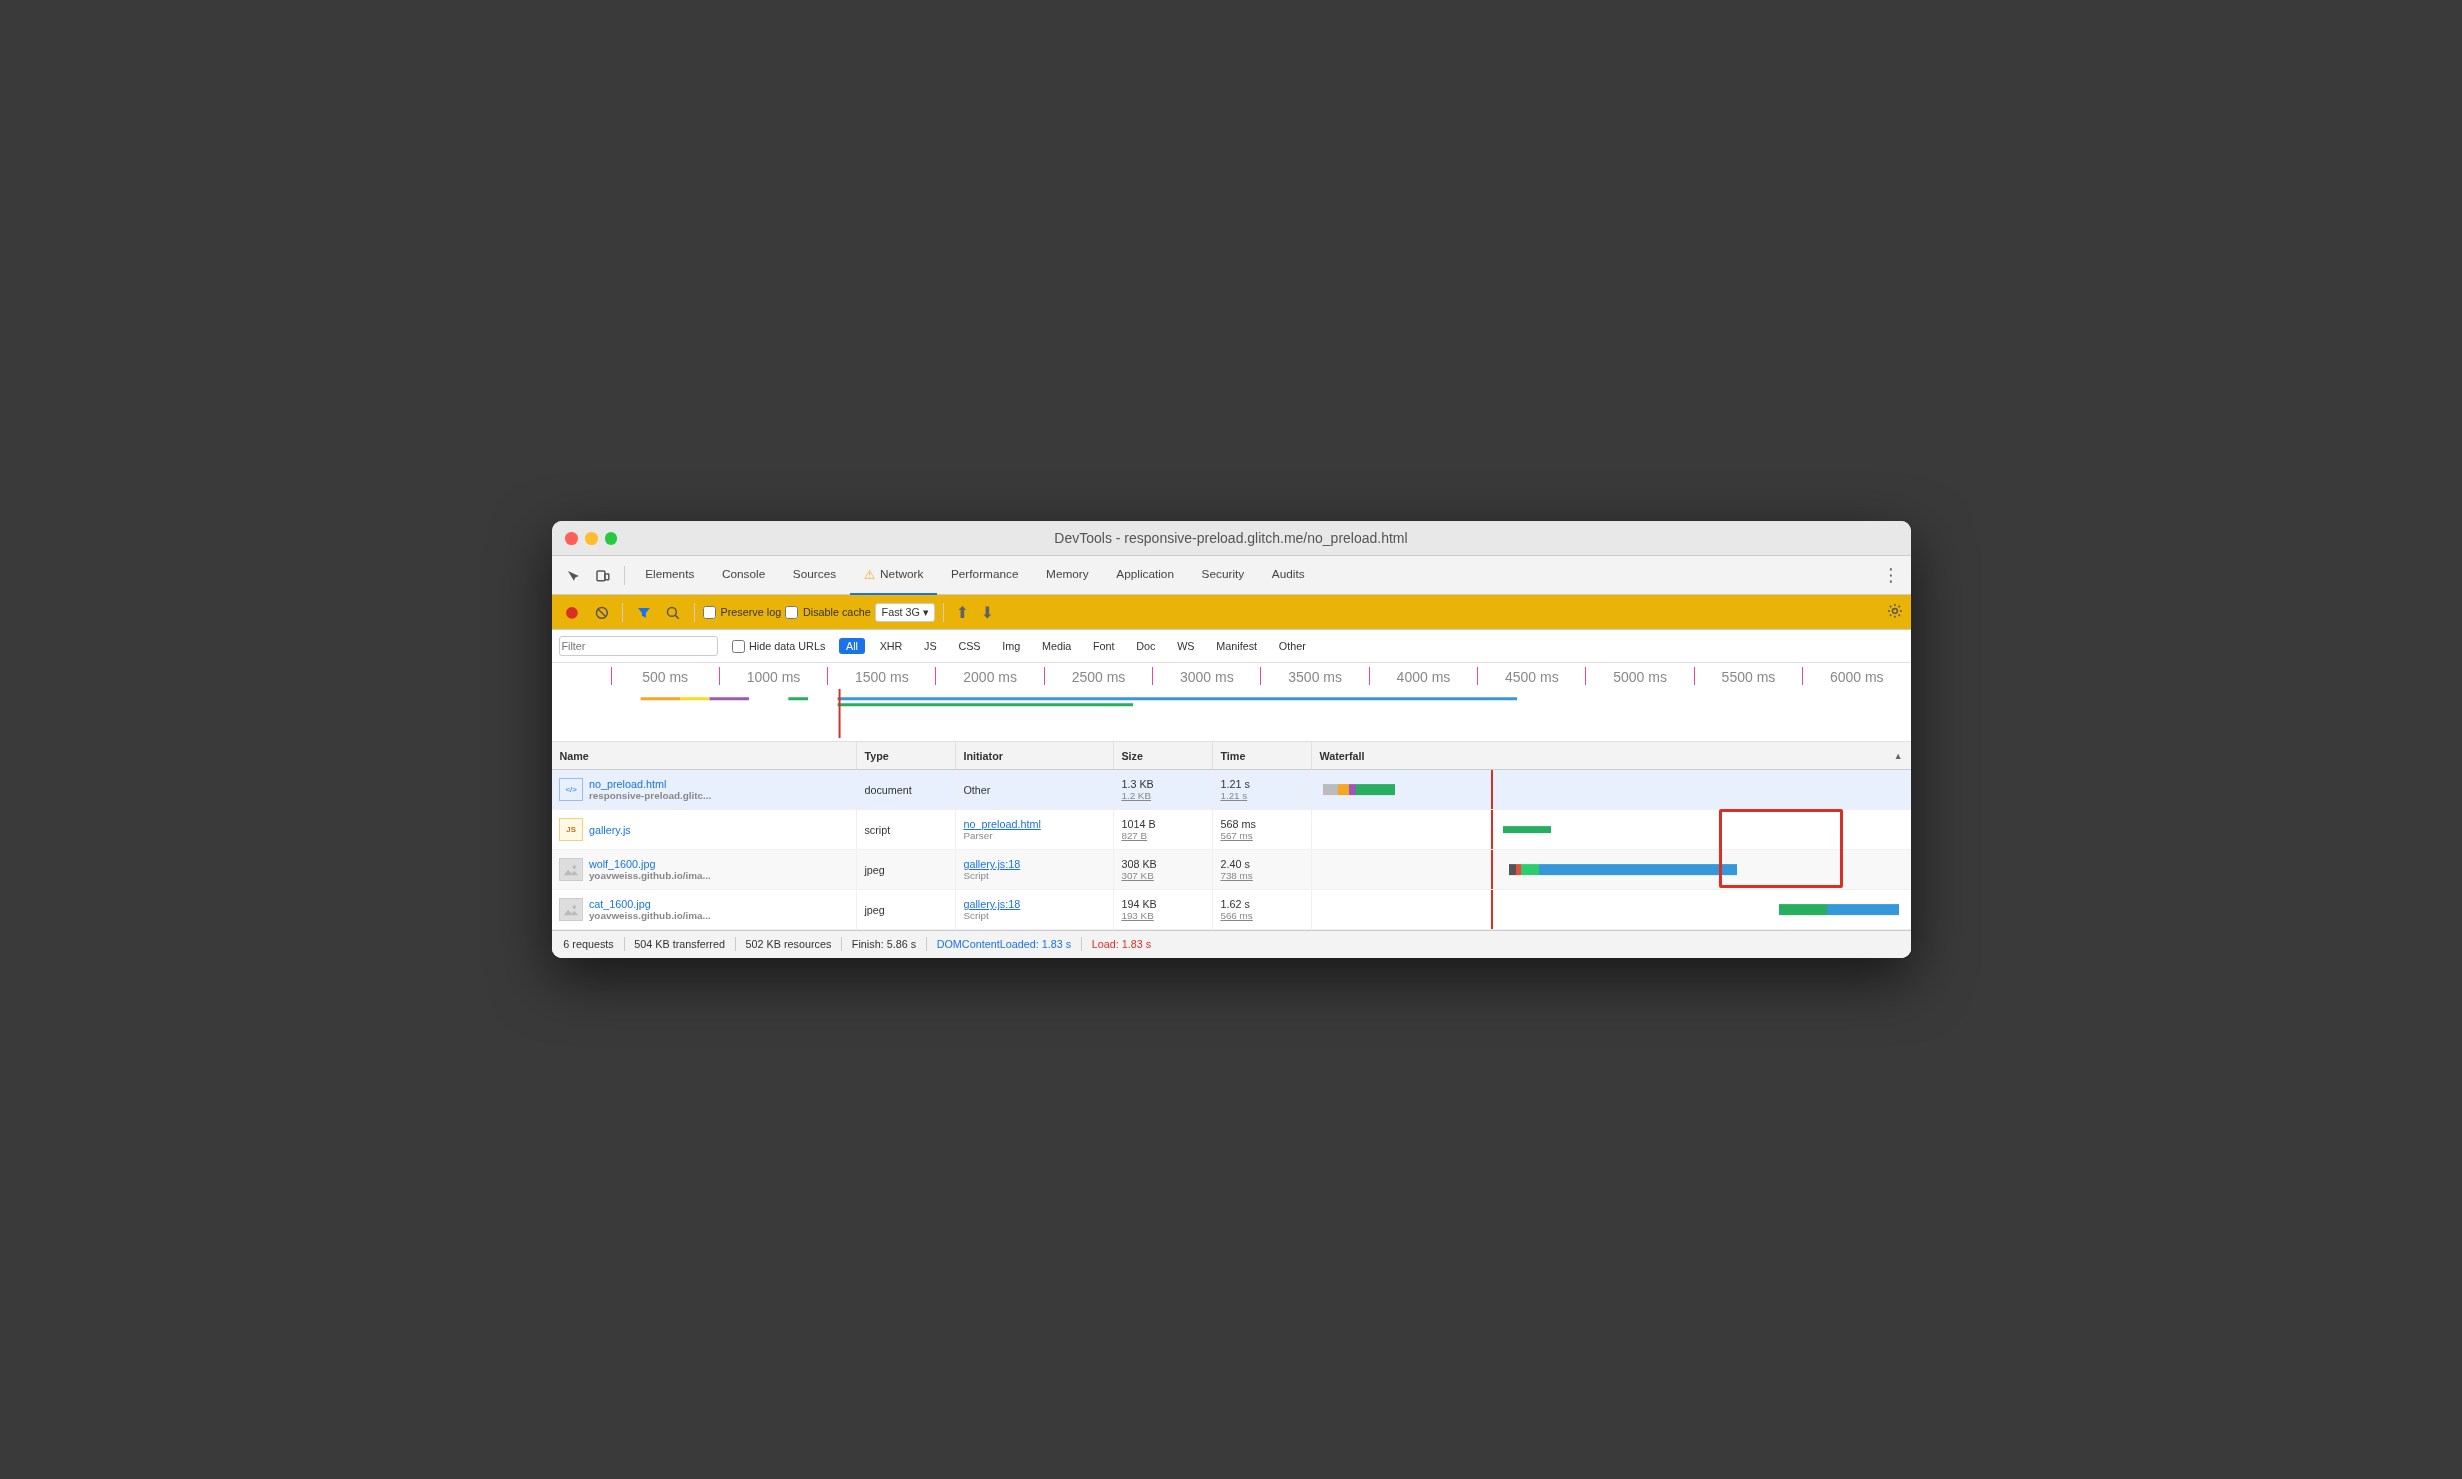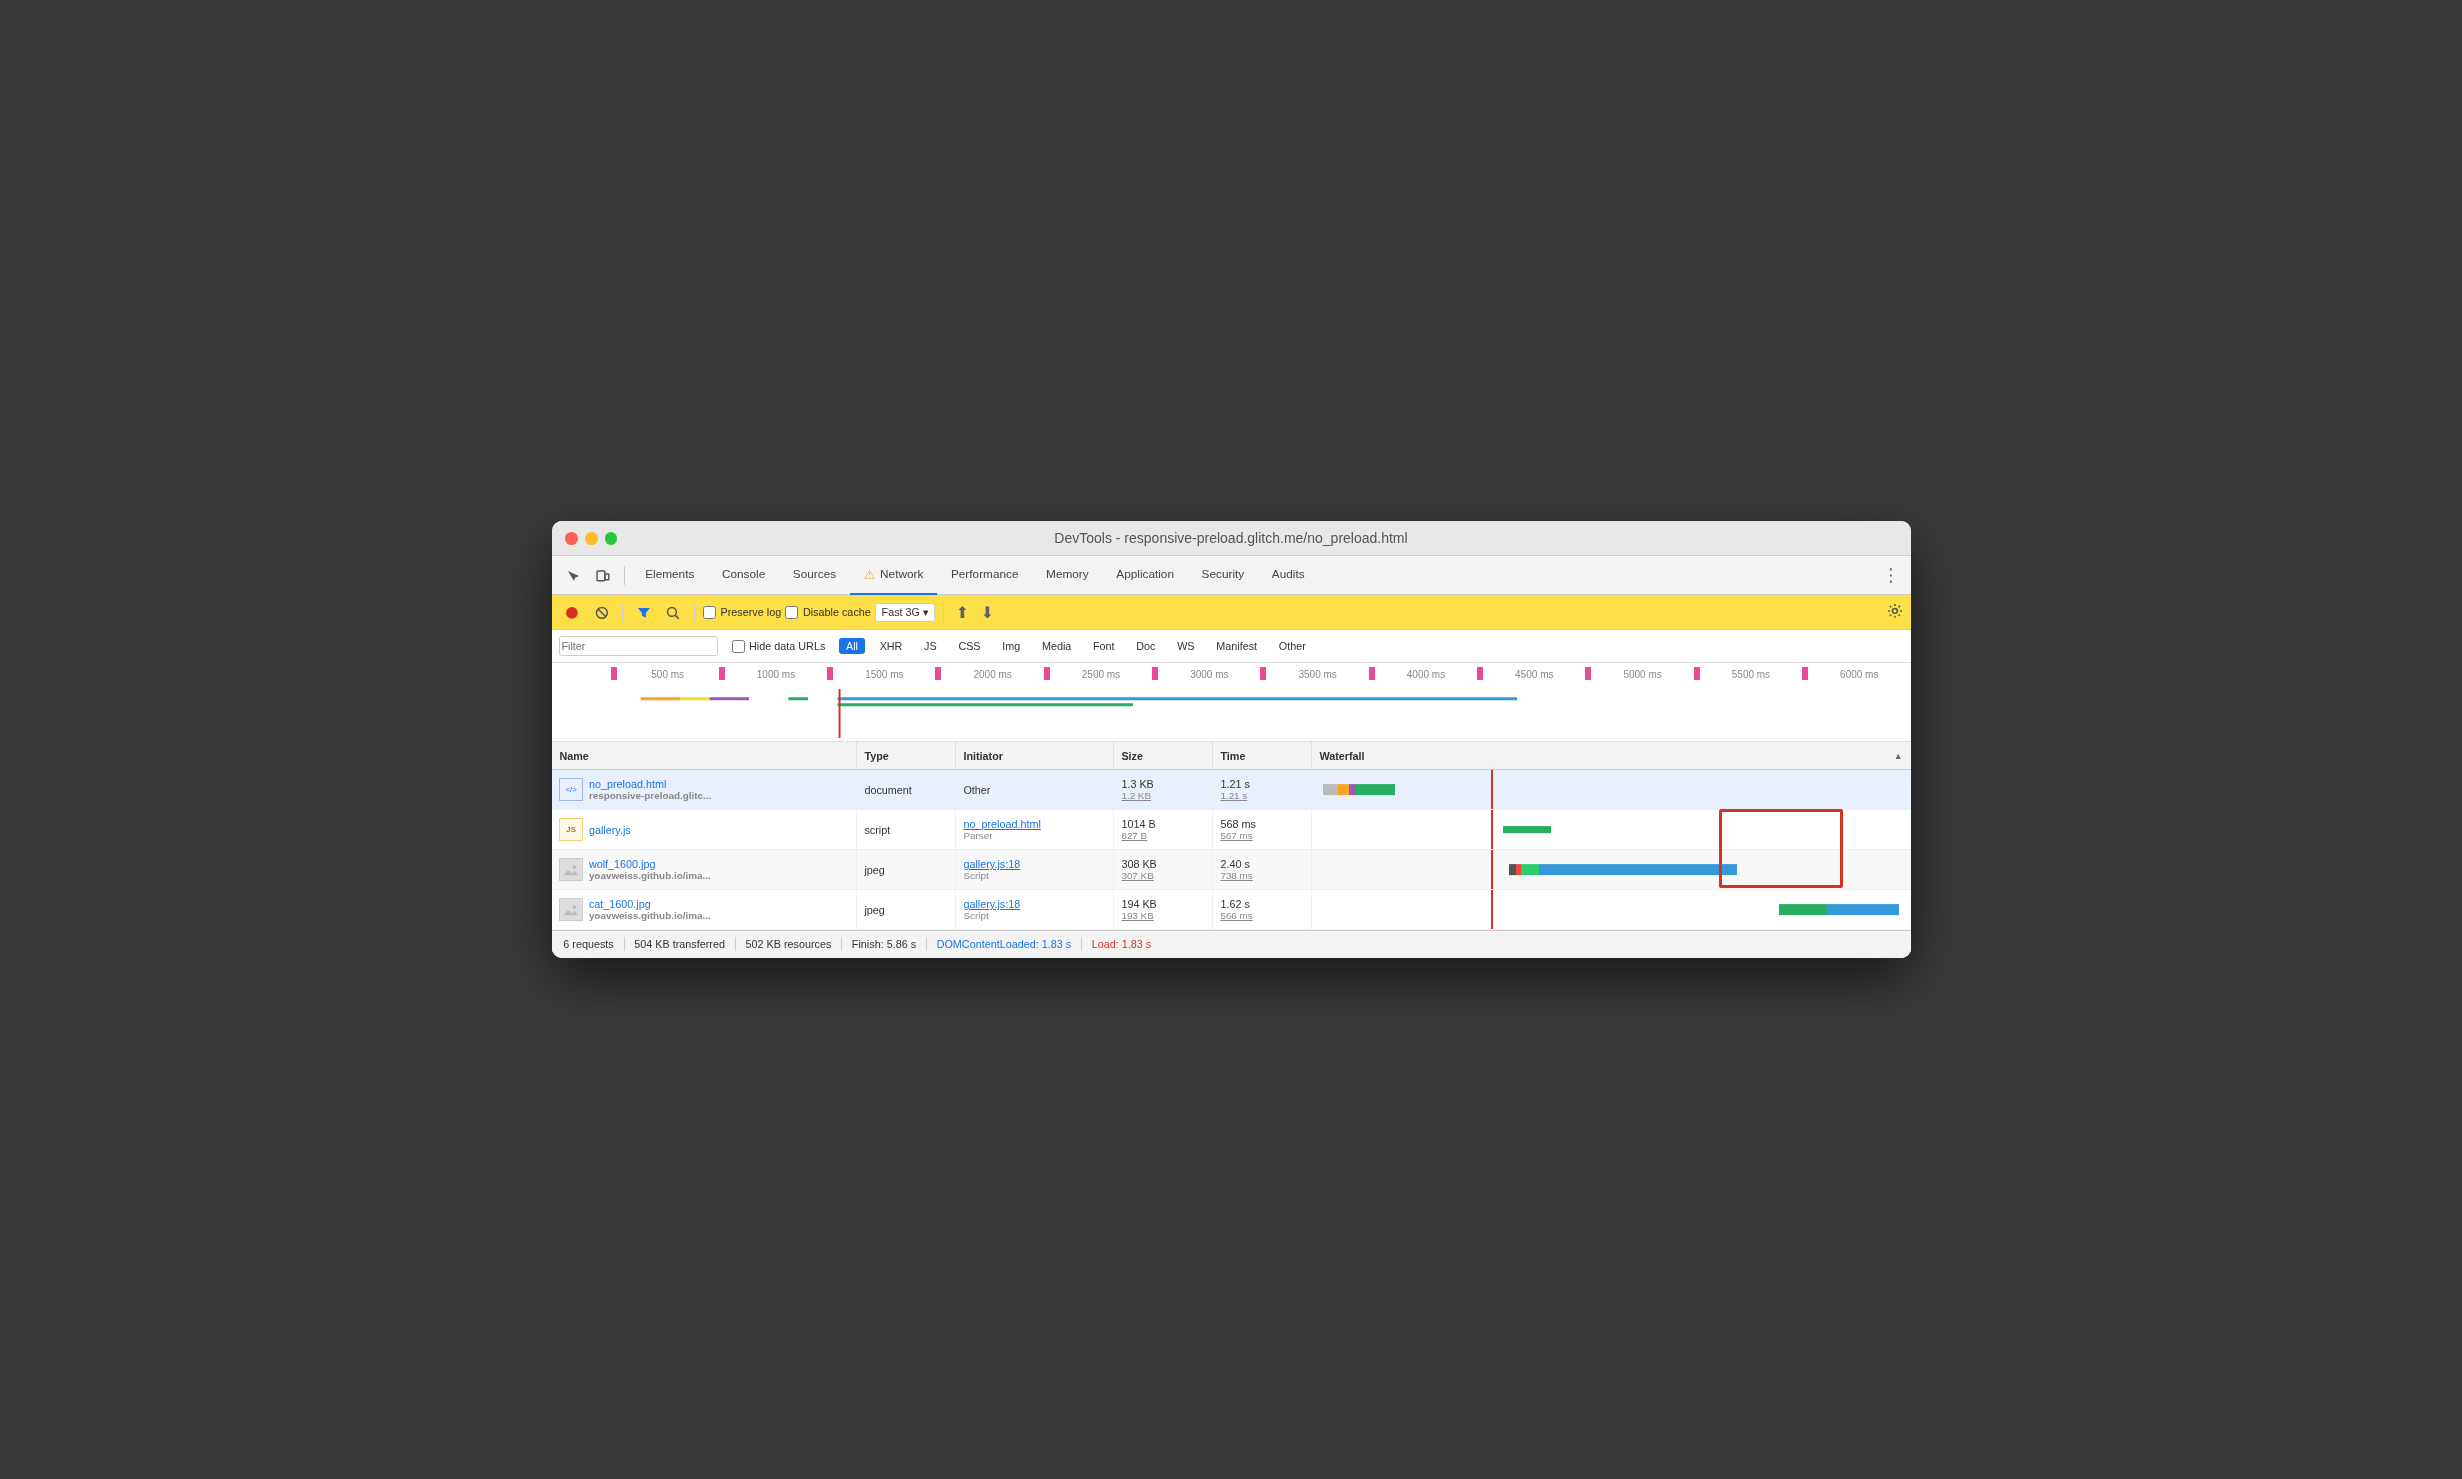--- a/index.html
+++ b/index.html
@@ -109,21 +109,21 @@
       align-items: center;
       justify-content: center;
       cursor: pointer;
       color: #5f6368;
       font-size: 17.7px;
     }
     
     .toolbar {
       display: flex;
       align-items: center;
-      background: #fde047;
+      background: #eab308;
       border-bottom: 1px solid #ccc;
       padding: 0 7.9px;
       height: 35px;
       gap: 3.9px;
     }
     .toolbar-btn {
       width: 25.6px;
       height: 25.6px;
       border-radius: 3px;
       display: flex;
@@ -233,25 +233,25 @@
       position: relative;
       overflow: hidden;
     }
     .ruler-ticks {
       display: flex;
       align-items: flex-start;
       padding-top: 3.9px;
       padding-left: 0;
     }
     .ruler-tick {
-      font-size: 10px;
+      font-size: 14px;
       color: #888;
       flex: 1;
       text-align: center;
-      border-left: 6px solid #ec4899;
+      border-left: 1px solid #ec4899;
       padding-top: 2px;
     }
     
     .table-header {
       display: grid;
       grid-template-columns: 305px 99px 158px 99px 99px 1fr;
       background: #f3f3f3;
       border-bottom: 1px solid #ccc;
       height: 27.6px;
       align-items: center;

